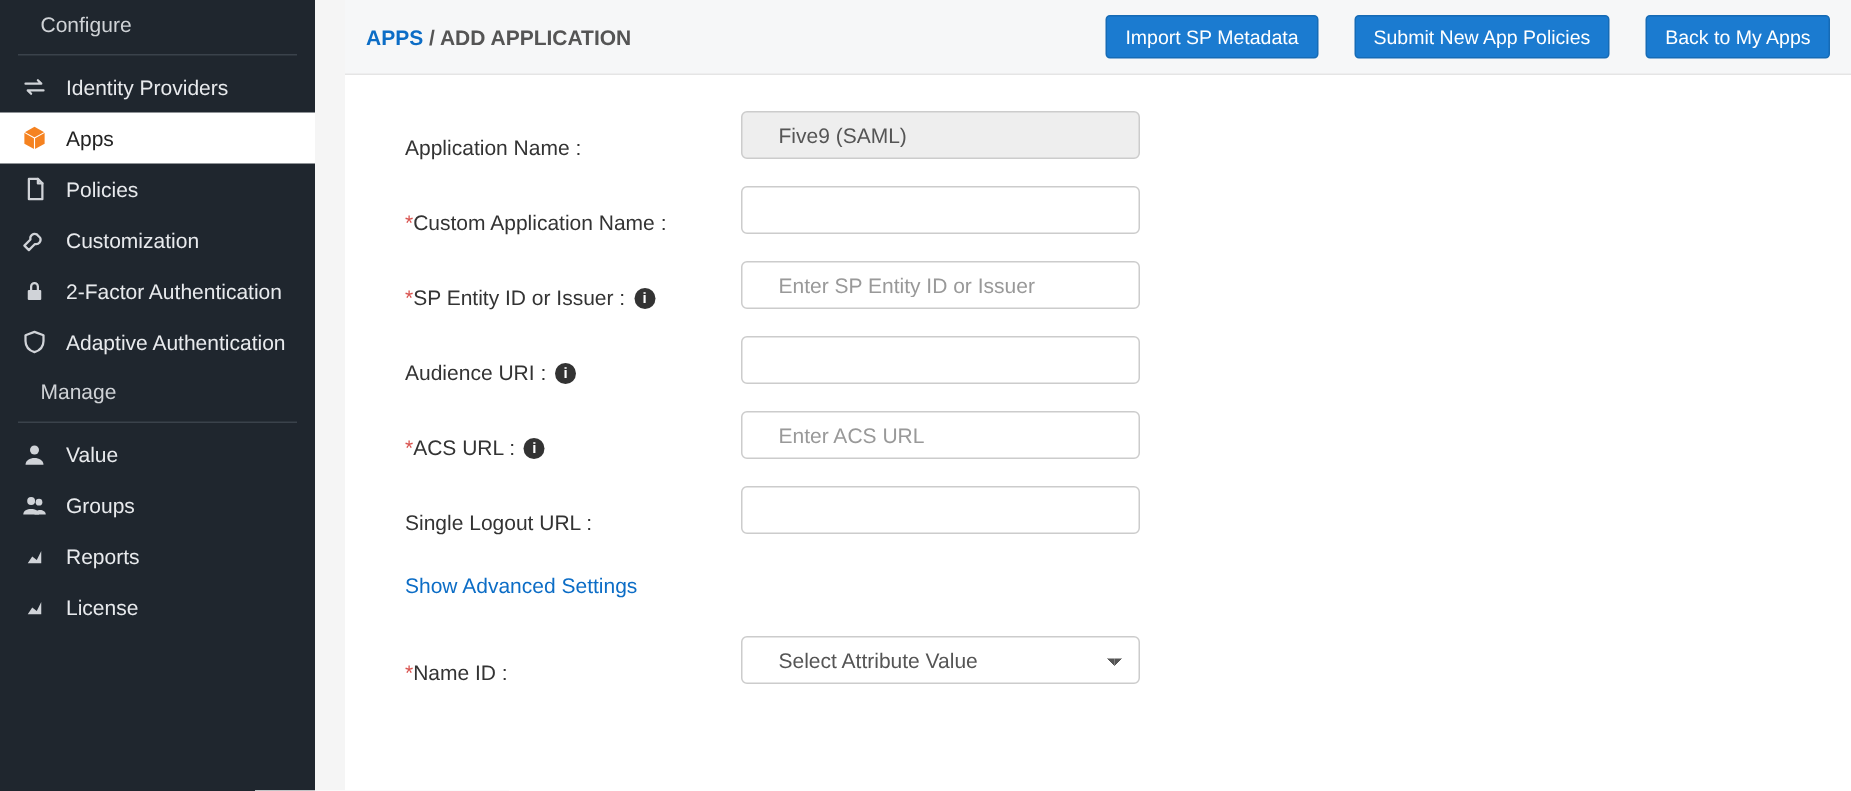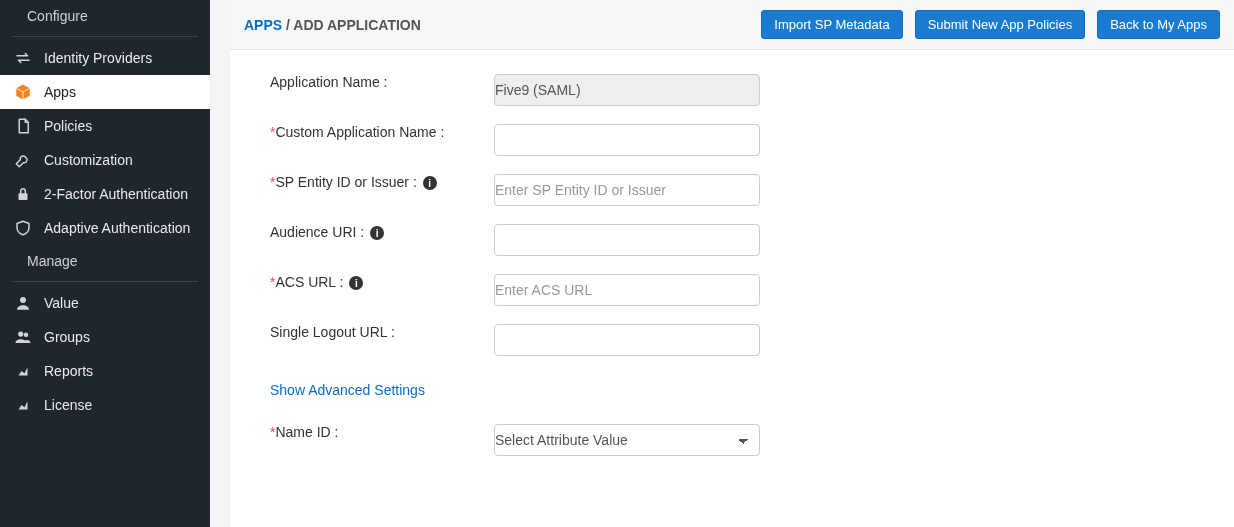--- a/index.html
+++ b/index.html
@@ -13,29 +13,29 @@
   .side-item.active { background: #fff; color: #222; }
   .side-item.active .icon { color: #f58220; }
   .side-section { padding: 8px 14px; font-size: 14px; color: #cfd2d6; margin-left: 13px; }
   .side-divider { border: none; border-top: 1px solid #3a424b; margin: 4px 12px; }
 
   
   .main { flex: 1; background: #fff; overflow-y: auto; margin-left: 20px; }
   .topbar { display: flex; align-items: center; justify-content: space-between; padding: 10px 14px; background: #f6f7f8; border-bottom: 1px solid #e5e5e5; }
   .breadcrumb { font-weight: 700; font-size: 14px; color: #555; }
   .breadcrumb .bc-first { color: #0c6dc6; }
-  .topbar-actions { display: flex; gap: 12px; }
+  .topbar-actions { display: flex; gap: 24px; }
   .btn { background: #1b7bd0; color: #fff; border: 1px solid #166bb5; border-radius: 3px; padding: 6px 12px; font-size: 13px; cursor: pointer; }
 
   .form-area { padding: 24px 40px 30px 40px; }
-  .form-row { display: flex; align-items: flex-start; margin-bottom: 18px; }
+  .form-row { display: flex; align-items: flex-end; margin-bottom: 18px; }
   .form-label { width: 224px; font-size: 14px; color: #333; text-align: left; }
   .form-label .req { color: #d9534f; }
   .info-icon { display: inline-flex; width: 14px; height: 14px; background: #333; color: #fff; border-radius: 50%; font-size: 10px; font-weight: bold; align-items: center; justify-content: center; font-style: normal; margin-left: 2px; vertical-align: middle; }
-  .form-control { width: 266px; padding: 7px 0; font-size: 14px; border: 1px solid #ccc; border-radius: 4px; color: #555; background: #fff; }
+  .form-control { width: 266px; padding: 7px 24px; font-size: 14px; border: 1px solid #ccc; border-radius: 4px; color: #555; background: #fff; }
   .form-control::placeholder { color: #999; }
   .form-control[readonly] { background: #eeeeee; color: #555; }
   select.form-control { appearance: none; background-image: linear-gradient(45deg, transparent 50%, #555 50%), linear-gradient(135deg, #555 50%, transparent 50%); background-position: calc(100% - 16px) 14px, calc(100% - 11px) 14px; background-size: 5px 5px, 5px 5px; background-repeat: no-repeat; padding-right: 28px; }
 
   .advanced-link { color: #0c6dc6; font-weight: 400; font-size: 14px; cursor: pointer; margin: 8px 0 26px 0; display: inline-block; }
 
   
   .icon svg { width: 18px; height: 18px; stroke: currentColor; fill: none; stroke-width: 2; stroke-linecap: round; stroke-linejoin: round; }
   .icon.fill svg { fill: currentColor; stroke: none; }
 </style>

